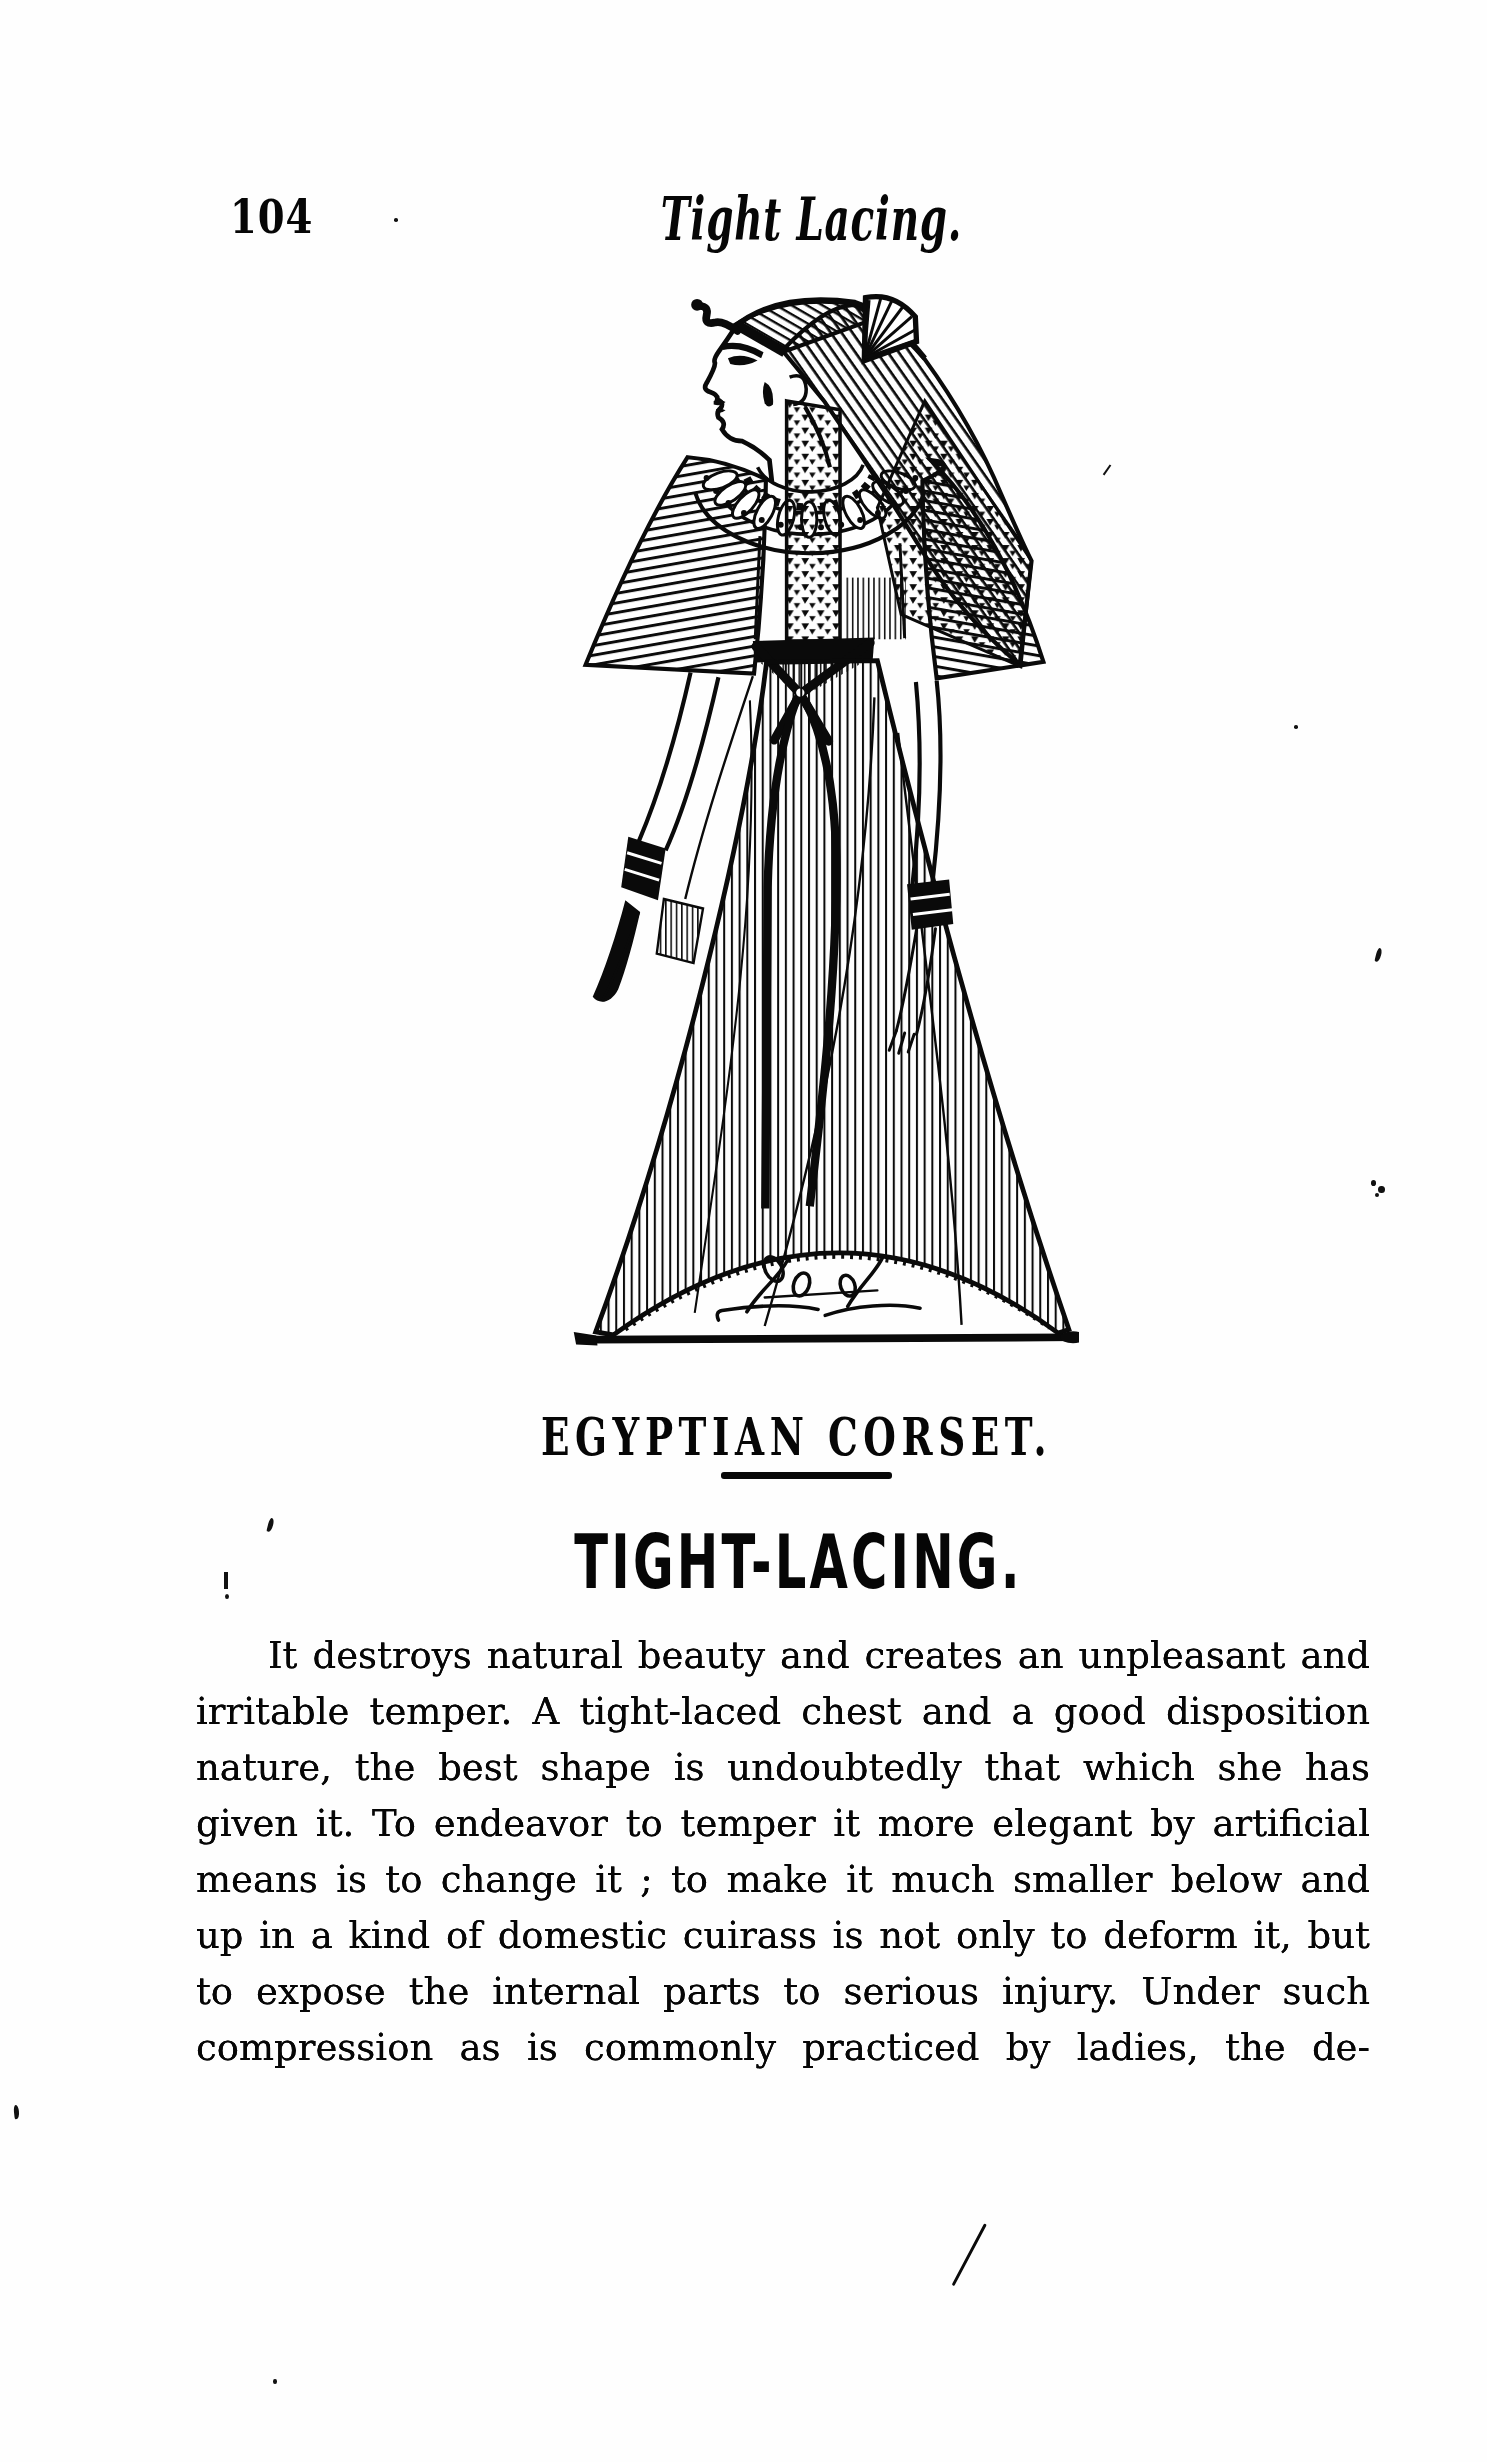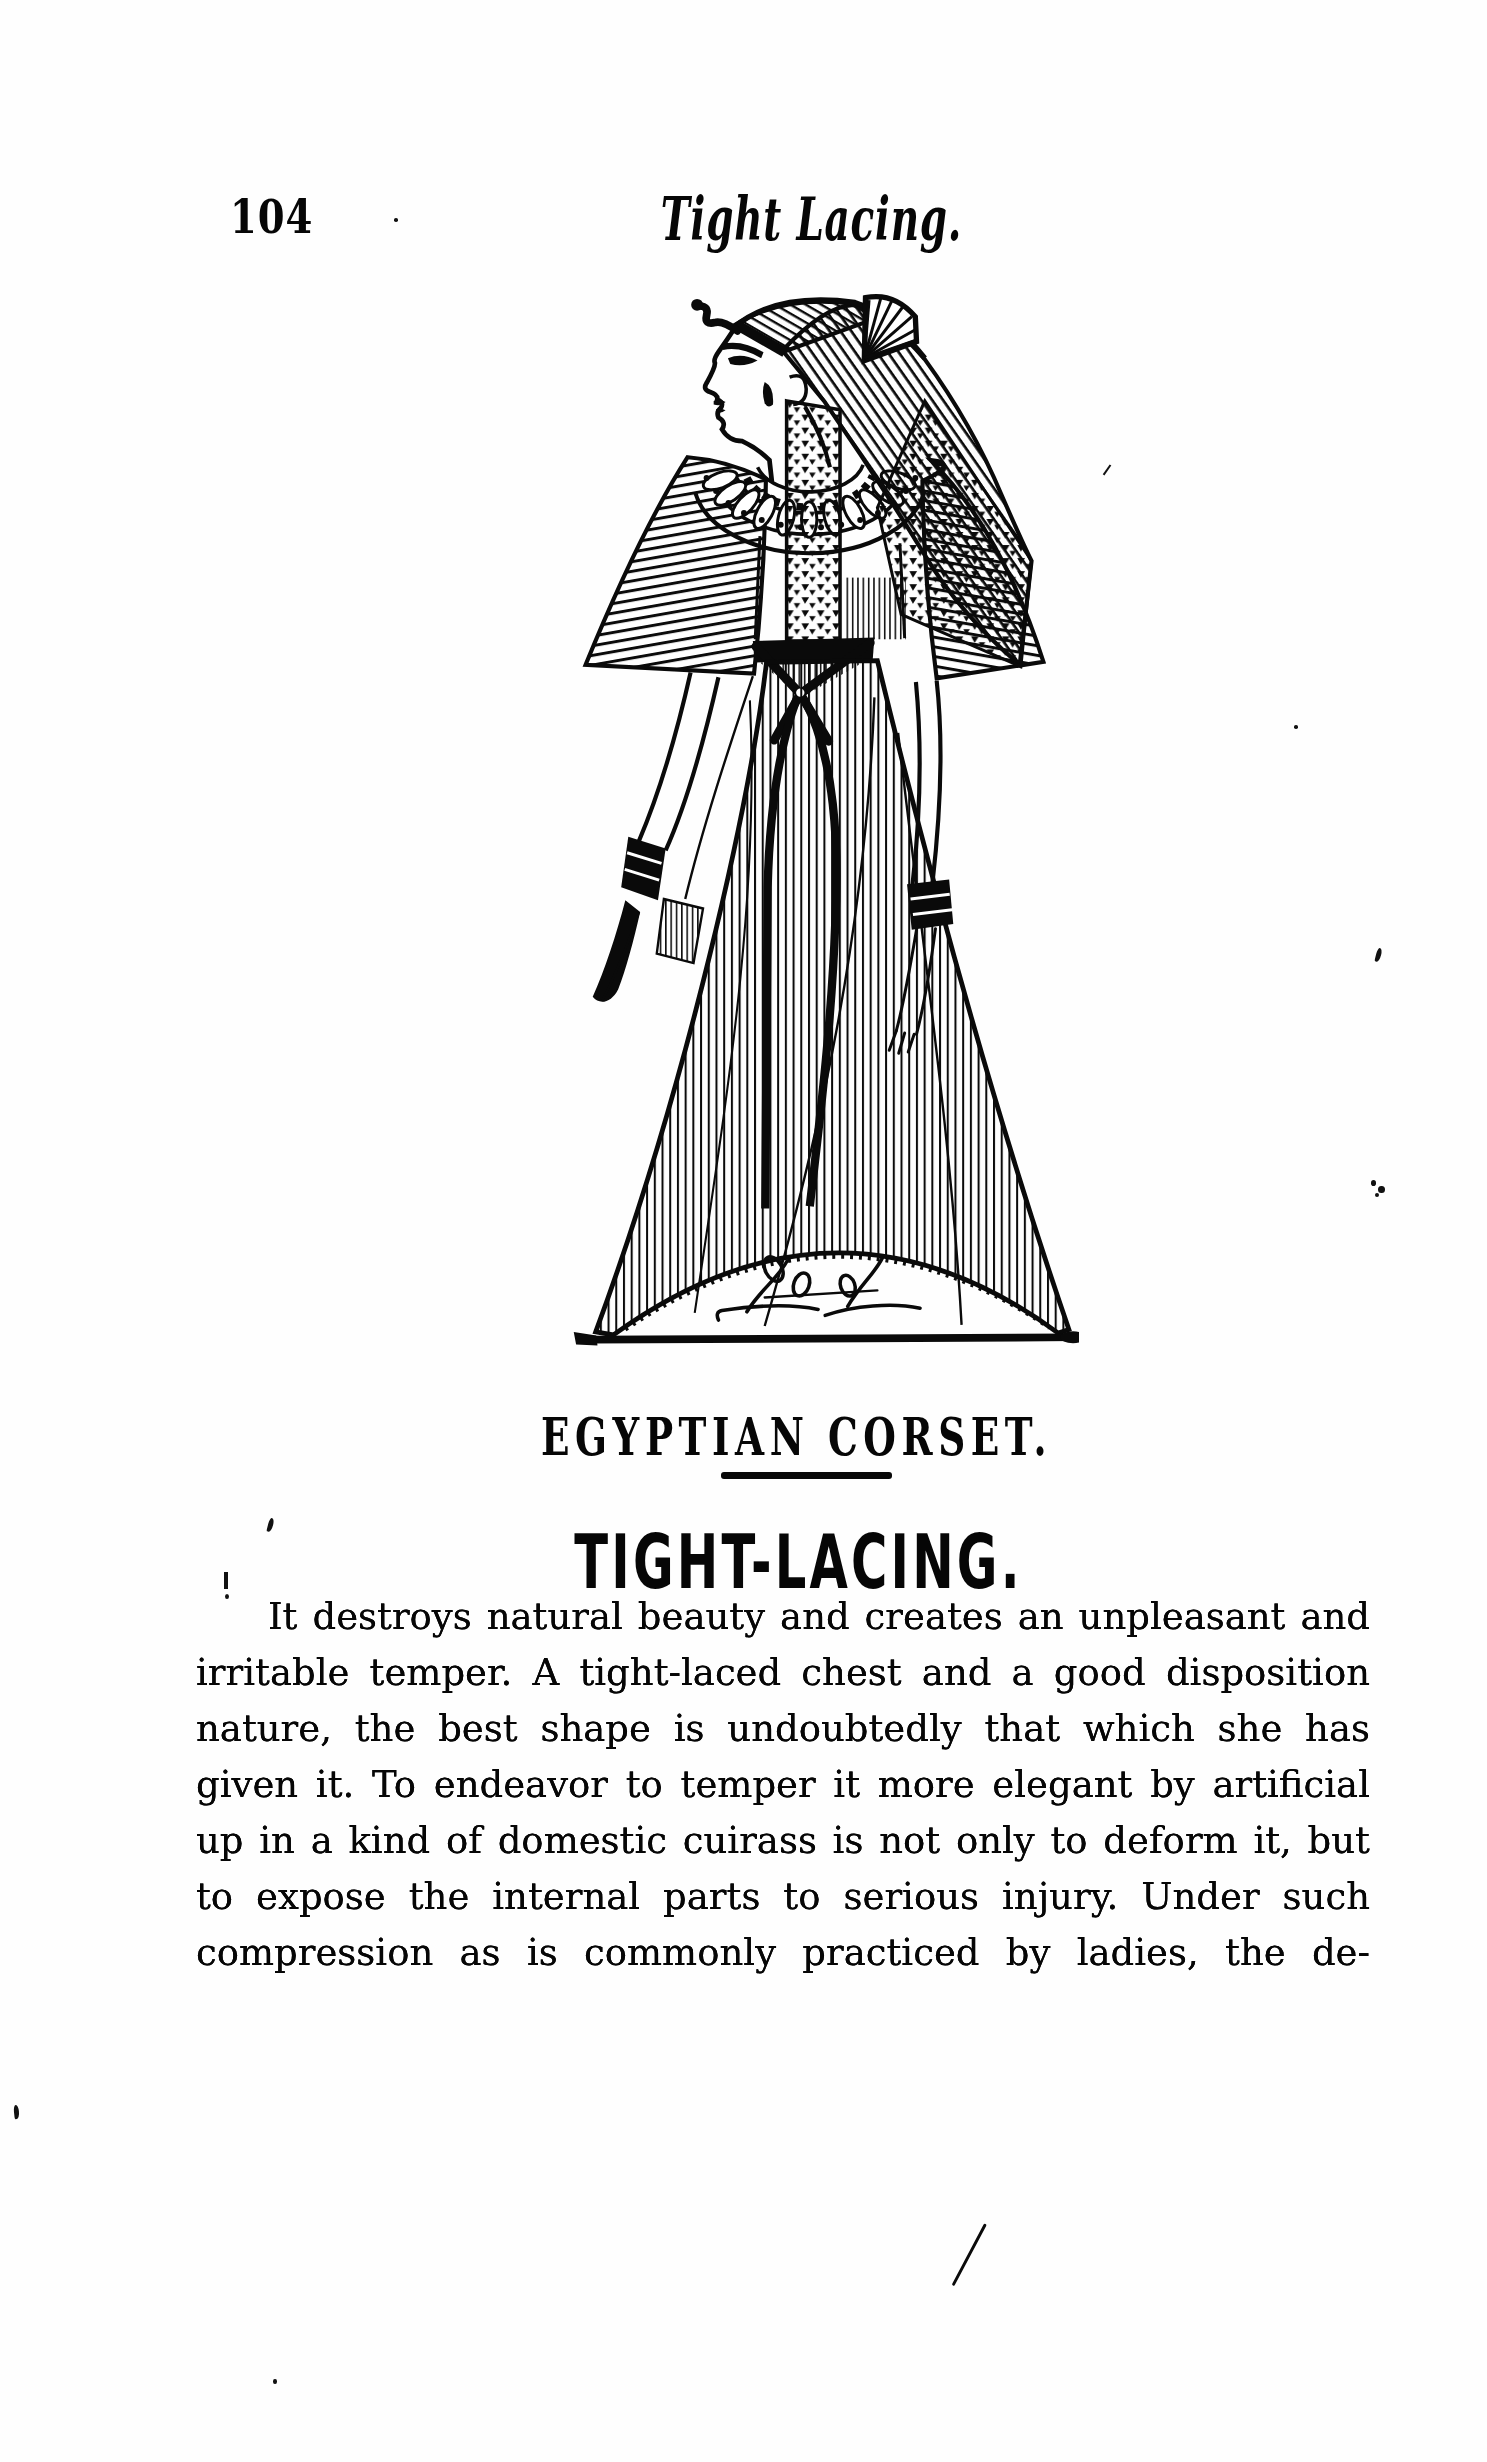--- a/index.html
+++ b/index.html
@@ -27,21 +27,21 @@
   }
   .divider{
     left:721px;top:1472px;width:171px;height:6.5px;background:#080808;border-radius:3px;
   }
   .heading{
     left:55px;top:1519px;width:1487px;text-align:center;
     font-family:"DejaVu Sans","Liberation Sans",sans-serif;
     font-size:74px;font-weight:bold;letter-spacing:4.7px;
     transform:scaleX(.67);transform-origin:center top;
   }
-  .bodytext{left:196px;top:1589px;width:1174px;}
+  .bodytext{left:196px;top:1628px;width:1174px;}
   .bodyline{
     font-size:37px;line-height:56px;height:56px;overflow:hidden;
     text-align:justify;text-shadow:0 0 0.4px #000;
   }
   .bodyline::after{content:'';display:inline-block;width:100%;height:0;}
   .bodyline.indent{text-indent:72px;}
   
   .speck{background:#111;border-radius:50%;}
   .comma{width:5.3px;height:14.2px;background:#111;border-radius:60% 60% 70% 20%;transform:rotate(14deg);}
   svg .ln{stroke:#0a0a0a;fill:none;}
@@ -263,20 +263,21 @@
 
 <div class="abs divider"></div>
 
 <div class="abs heading">TIGHT-LACING.</div>
 
 <div class="abs bodytext">
   <div class="bodyline indent">It destroys natural beauty and creates an unpleasant and</div>
   <div class="bodyline">irritable temper.  A tight-laced chest and a good disposition</div>
   <div class="bodyline">nature, the best shape is undoubtedly that which she has</div>
   <div class="bodyline">given it.  To endeavor to temper it more elegant by artificial</div>
+  <div class="bodyline">means is to change it ; to make it much smaller below and</div>
   <div class="bodyline">up in a kind of domestic cuirass is not only to deform it, but</div>
   <div class="bodyline">to expose the internal parts to serious injury.  Under such</div>
   <div class="bodyline">compression as is commonly practiced by ladies, the de-</div>
 </div>
 
 <div class="abs comma" style="left:268px;top:1518px;"></div>
 <div class="abs" style="left:224px;top:1572px;width:4.2px;height:16.6px;background:#111;"></div>
 <div class="abs speck" style="left:225px;top:1594px;width:4.2px;height:5.3px;"></div>
 <div class="abs comma" style="left:1376px;top:948px;"></div>
 <div class="abs speck" style="left:1371px;top:1180px;width:5.3px;height:6px;"></div>

